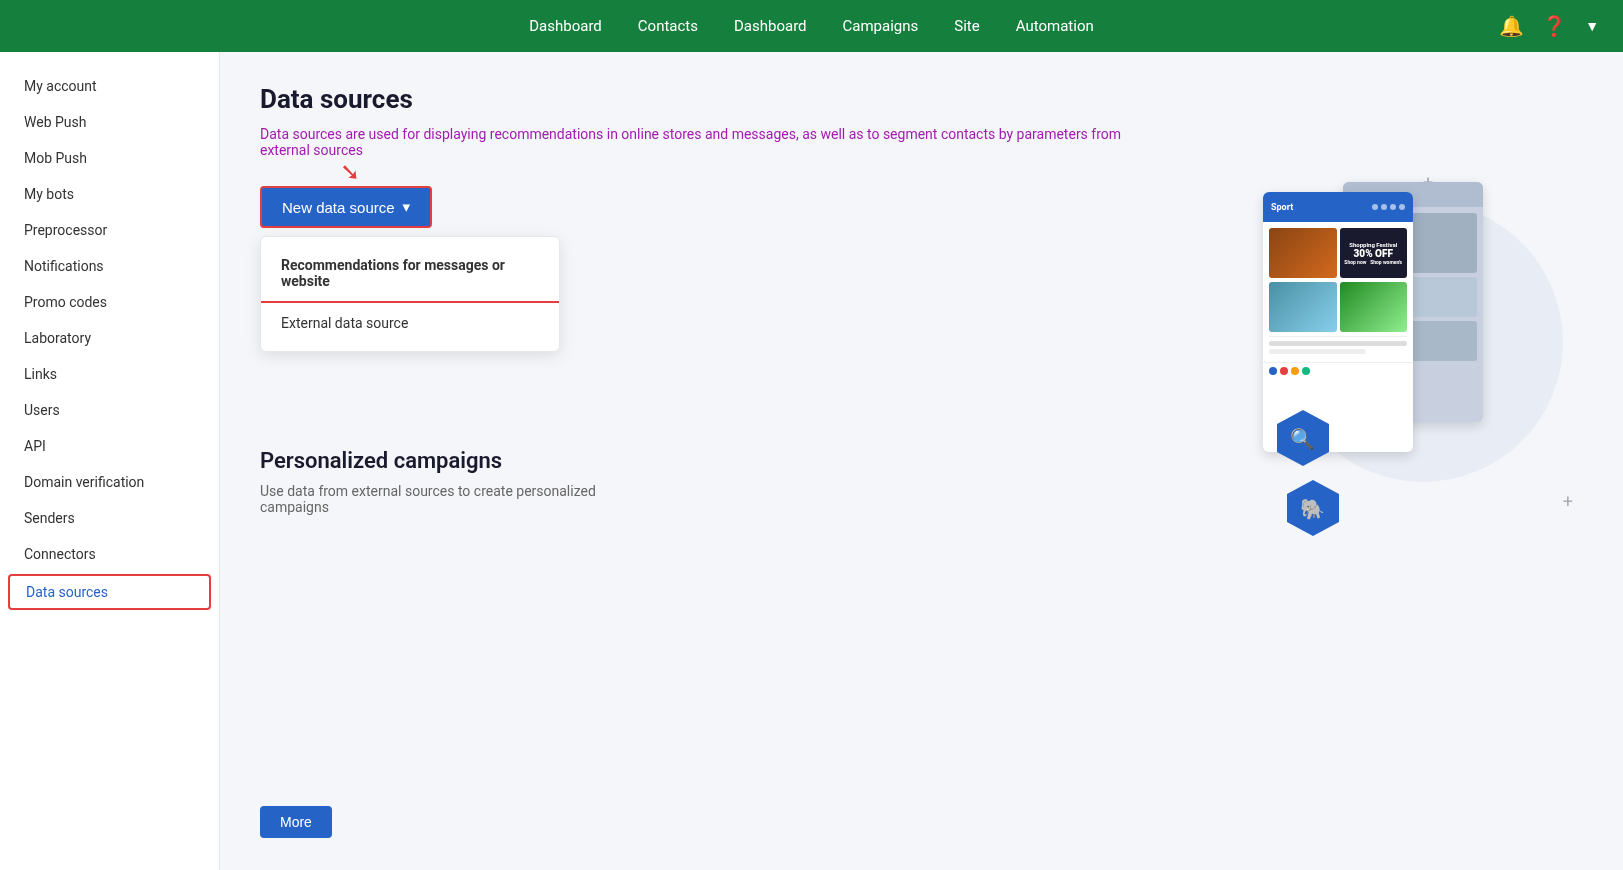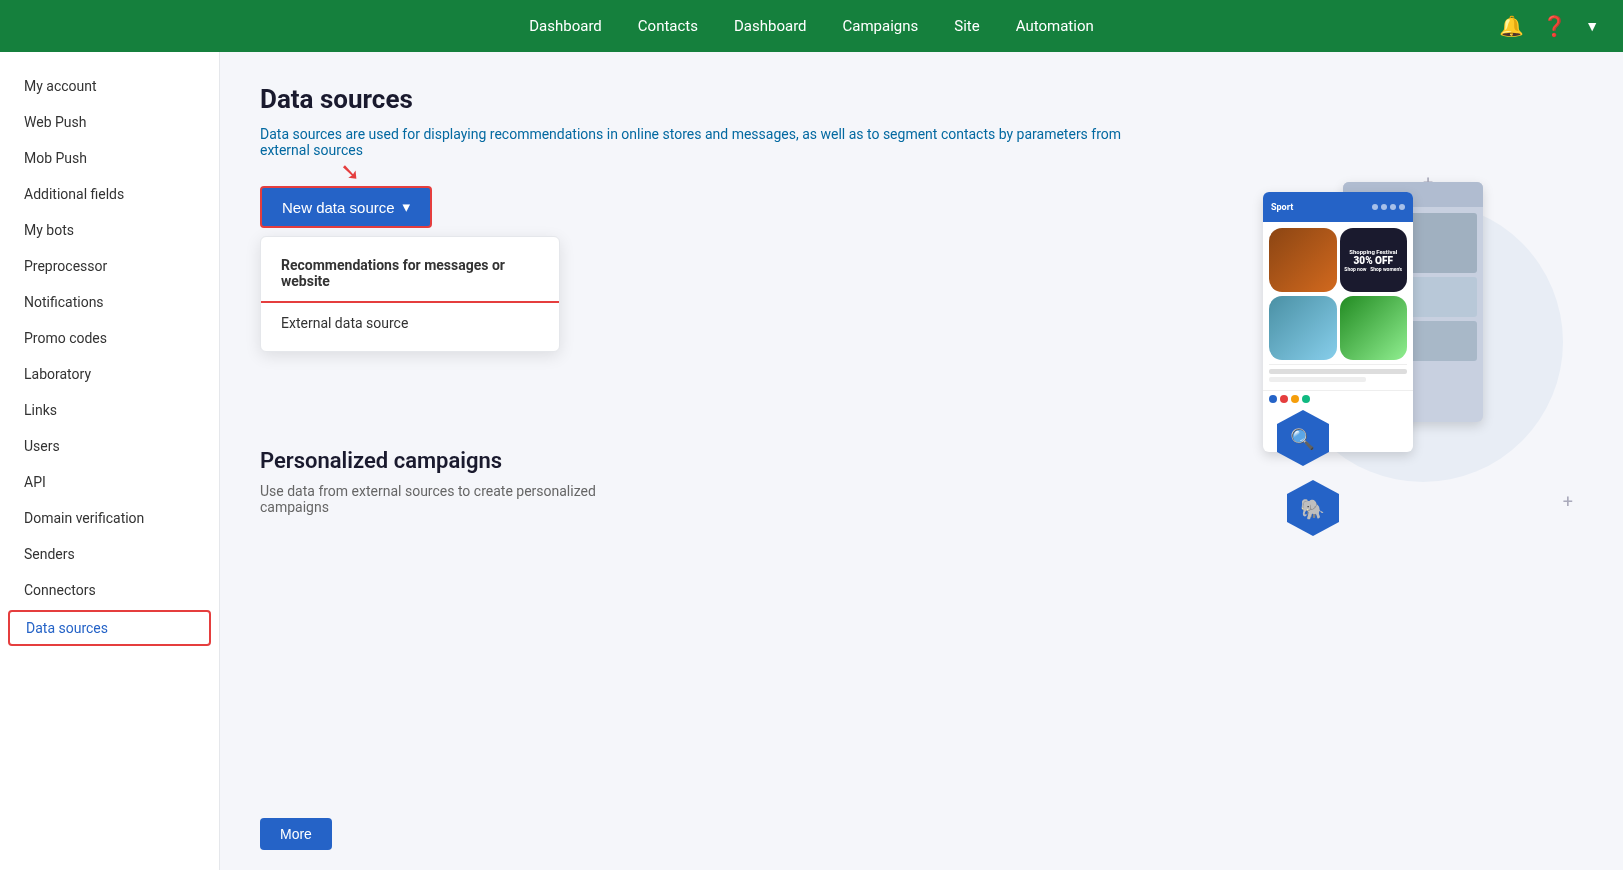--- a/index.html
+++ b/index.html
@@ -85,21 +85,21 @@
 
     .page-title {
       font-size: 26px;
       font-weight: 700;
       color: #1a1a2e;
       margin-bottom: 12px;
     }
 
     .page-description {
       font-size: 14px;
-      color: #0369a1;
+      color: #a21caf;
       margin-bottom: 28px;
       max-width: 900px;
     }
 
     
     .btn-primary {
       background: #2563c7;
       color: #fff;
       border: 2px solid #e53e3e;
       border-radius: 4px;
@@ -236,22 +236,22 @@
     .card-content {
       padding: 6px;
     }
     .card-img-row {
       display: grid;
       grid-template-columns: 1fr 1fr;
       gap: 3px;
       margin-bottom: 4px;
     }
     .card-img {
-      height: 64px;
-      border-radius: 13px;
+      height: 50px;
+      border-radius: 3px;
     }
     .card-img-sport { background: linear-gradient(135deg, #8B4513, #D2691E); }
     .card-img-run { background: linear-gradient(135deg, #4a90a4, #87ceeb); }
     .card-img-food { background: linear-gradient(135deg, #228B22, #90EE90); }
     .card-img-sale {
       background: #1a1a2e;
       display: flex;
       flex-direction: column;
       align-items: center;
       justify-content: center;
@@ -288,21 +288,21 @@
     
     .plus {
       position: absolute;
       color: #aab;
       font-size: 18px;
     }
 
     
     .bottom-section {
       position: absolute;
-      bottom: 20px;
+      bottom: 32px;
       left: 40px;
     }
     .btn-more {
       background: #2563c7;
       color: #fff;
       border: none;
       border-radius: 4px;
       padding: 8px 20px;
       font-size: 14px;
       cursor: pointer;
@@ -327,21 +327,20 @@
     <span class="chevron-down-icon">▼</span>
   </div>
 </nav>
 
 <div class="layout">
 
   <aside class="sidebar">
     <a class="sidebar-item">My account</a>
     <a class="sidebar-item">Web Push</a>
     <a class="sidebar-item">Mob Push</a>
-    <a class="sidebar-item">Additional fields</a>
     <a class="sidebar-item">My bots</a>
     <a class="sidebar-item">Preprocessor</a>
     <a class="sidebar-item">Notifications</a>
     <a class="sidebar-item">Promo codes</a>
     <a class="sidebar-item">Laboratory</a>
     <a class="sidebar-item">Links</a>
     <a class="sidebar-item">Users</a>
     <a class="sidebar-item">API</a>
     <a class="sidebar-item">Domain verification</a>
     <a class="sidebar-item">Senders</a>

